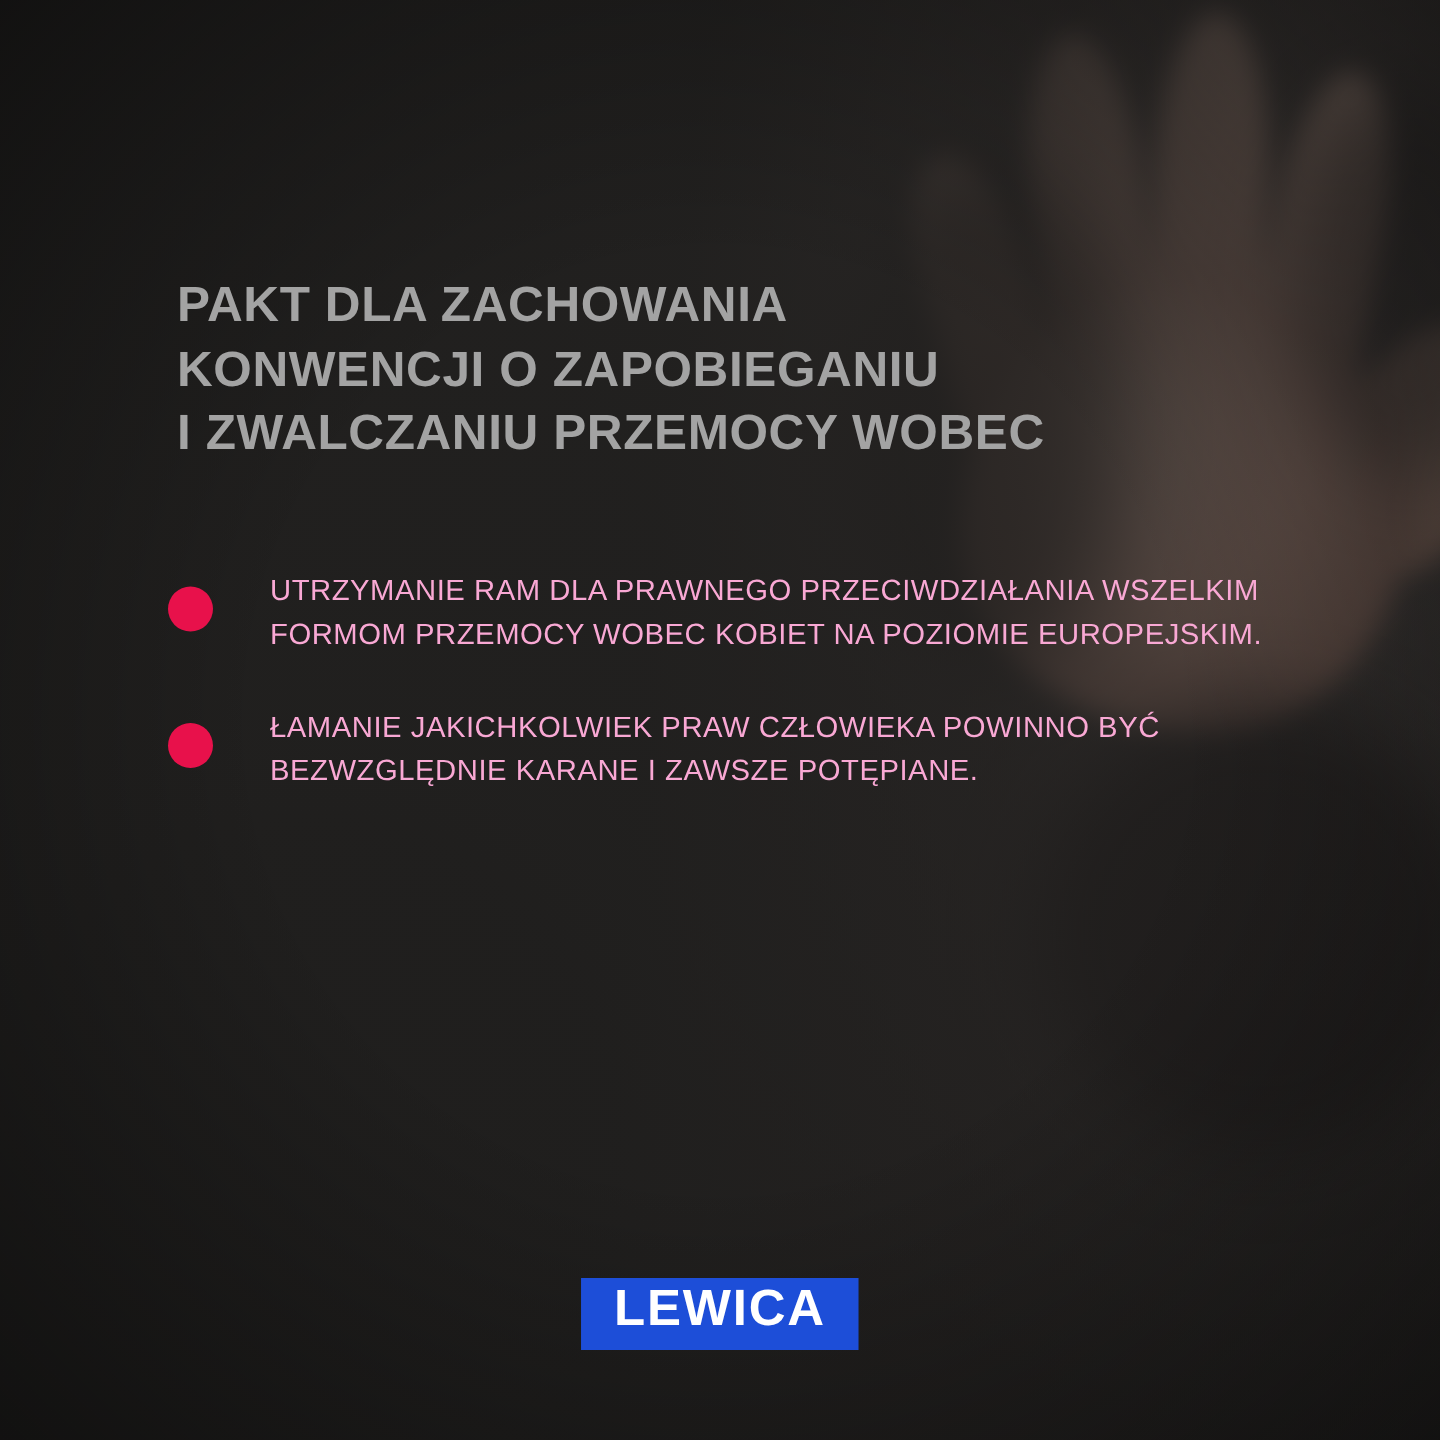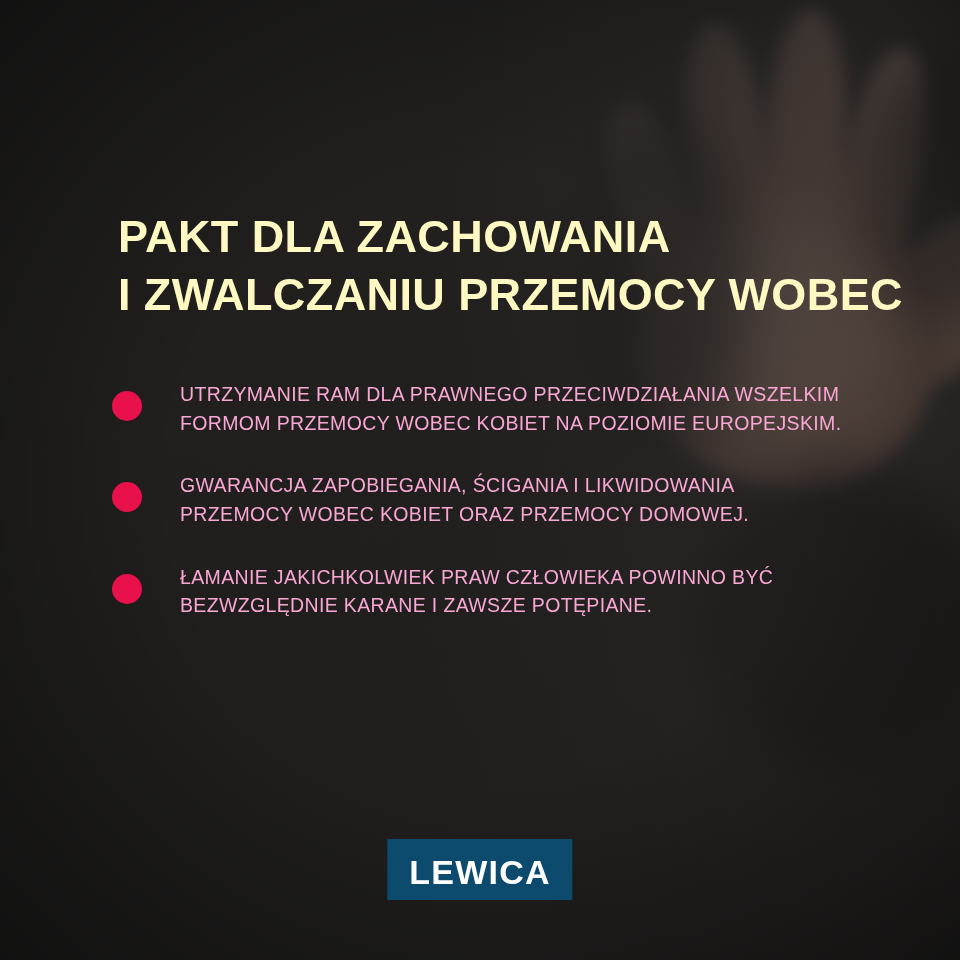--- a/index.html
+++ b/index.html
@@ -94,24 +94,24 @@
 
   
   .content {
     position: absolute;
     inset: 0;
   }
 
   .headline {
     position: absolute;
     left: 118px;
-    top: 178px;
+    top: 160px;
     width: 700px;
-    color: #fef9c3;
-    font-size: 45px;
+    color: #a3a3a3;
+    font-size: 33px;
     font-weight: bold;
     line-height: 1.29;
     letter-spacing: 0.4px;
     text-transform: uppercase;
   }
   .headline .line { display: block; white-space: nowrap; }
 
   .bullets {
     position: absolute;
     left: 112px;
@@ -140,22 +140,22 @@
     letter-spacing: 0.35px;
     text-transform: uppercase;
     font-weight: normal;
   }
 
   .logo {
     position: absolute;
     left: 50%;
     bottom: 60px;
     transform: translateX(-50%);
-    background: #0c4a6e;
-    padding: 16px 22px 11px 22px;
+    background: #1d4ed8;
+    padding: 3px 22px 11px 22px;
   }
   .logo-text {
     color: #ffffff;
     font-size: 34px;
     font-weight: bold;
     letter-spacing: 1.2px;
     line-height: 1;
     display: block;
   }
 </style>
@@ -178,34 +178,31 @@
     <div class="bokeh b3"></div>
     <div class="bokeh b4"></div>
   </div>
   <div class="bg-layer veil"></div>
   <div class="bg-layer vignette"></div>
 
   <div class="content">
 
     <h1 class="headline">
       <span class="line">PAKT DLA ZACHOWANIA</span>
+      <span class="line">KONWENCJI O ZAPOBIEGANIU</span>
       <span class="line">I ZWALCZANIU PRZEMOCY WOBEC</span>
     </h1>
 
     <div class="bullets">
 
       <div class="bullet">
         <span class="dot"></span>
         <span class="bullet-text">UTRZYMANIE RAM DLA PRAWNEGO PRZECIWDZIAŁANIA WSZELKIM FORMOM PRZEMOCY WOBEC KOBIET NA POZIOMIE EUROPEJSKIM.</span>
       </div>
 
-      <div class="bullet">
-        <span class="dot"></span>
-        <span class="bullet-text">GWARANCJA ZAPOBIEGANIA, ŚCIGANIA I LIKWIDOWANIA PRZEMOCY WOBEC KOBIET ORAZ PRZEMOCY DOMOWEJ.</span>
-      </div>
 
 
 
       <div class="bullet">
         <span class="dot"></span>
         <span class="bullet-text">ŁAMANIE JAKICHKOLWIEK PRAW CZŁOWIEKA POWINNO BYĆ BEZWZGLĘDNIE KARANE I ZAWSZE POTĘPIANE.</span>
       </div>
 
     </div>
 

